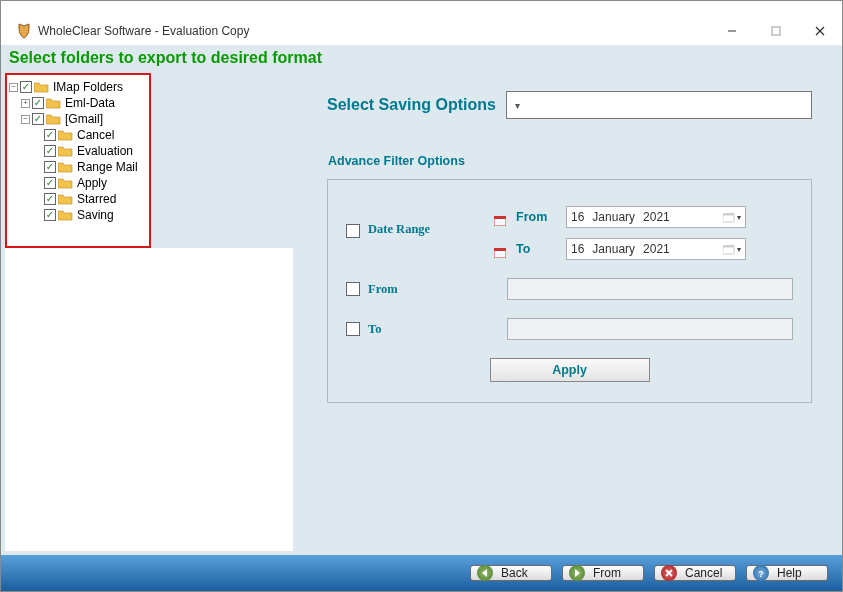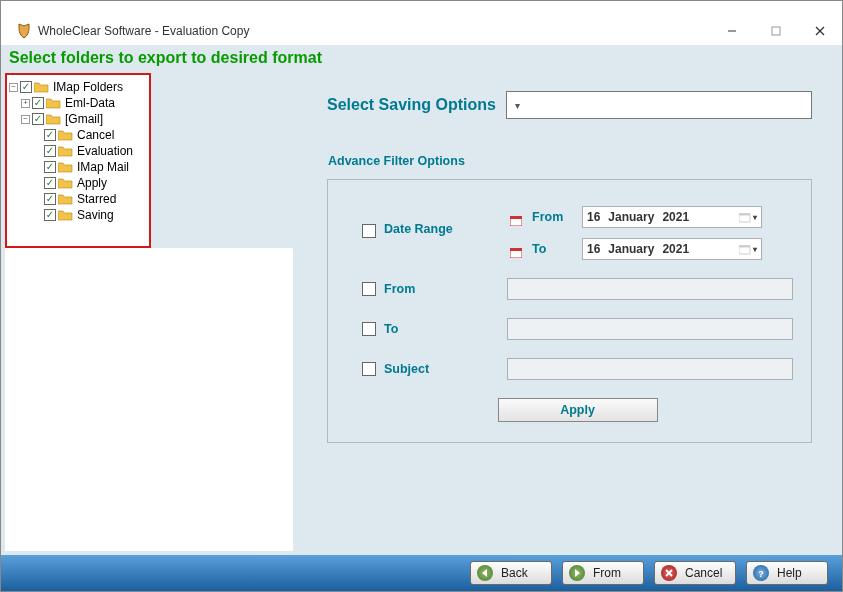--- a/index.html
+++ b/index.html
@@ -26,39 +26,39 @@
   .chk::after { content:"✓"; font-size:10px; color:#1a7f37; line-height:10px;}
   .fld { width:15px; height:12px; display:inline-block; }
   .fld svg { display:block; }
   .lbl { padding: 0 2px; }
   .lbl.selected { background:#0078d7; color:#fff; }
   .right-panel { flex:1; padding: 18px 30px 8px 30px; position: relative; }
   .saving-row { display:flex; align-items:center; gap:10px; margin-bottom: 60px; }
   .label-teal { font-weight: bold; color:#007a90; font-size:16px; }
   .select-output { flex:1; height:28px; background:#fff; border:1px solid #777; padding:0 8px; display:flex; align-items:center; justify-content:space-between; font-size:14px; cursor:pointer;}
   .select-output .arrow { font-size:10px; color:#555; }
-  .adv-group { border:1px solid #b0b9bf; padding: 26px 18px 20px 34px; position: relative; }
+  .adv-group { border:1px solid #b0b9bf; padding: 26px 18px 20px 18px; position: relative; }
   .adv-legend { position:absolute; top:-26px; left:0; font-weight:bold; color:#007a90; font-size:12.5px; padding:0; }
   .filter-row { display:flex; align-items:center; margin-bottom: 18px; }
   .filter-row.sub { justify-content: flex-start; }
   .chkbox { width:14px; height:14px; border:1px solid #666; background:#fff; margin-right:8px; cursor:pointer; flex-shrink:0;}
-  .row-label { font-weight:bold; color:#007a90; font-size:12.5px; width: 86px;}
+  .row-label { font-weight:bold; color:#007a90; font-size:12.5px; width: 86px; font-family: Liberation Serif, serif;}
   .date-sub { display:flex; flex-direction:column; gap:10px; margin-left: 40px;}
   .date-line { display:flex; align-items:center; gap:10px; }
   .cal-icon { width:12px; height:10px; display:inline-block; }
   .date-lbl { font-weight:bold; color:#007a90; font-size:12.5px; width:40px;}
-  .date-box { width:180px; height:22px; border:1px solid #aab0b5; background:#fff; display:flex; align-items:center; padding:0 4px; font-size:12px; color:#333; cursor:pointer; gap: 8px; font-weight: bold;}
+  .date-box { width:180px; height:22px; border:1px solid #aab0b5; background:#fff; display:flex; align-items:center; padding:0 4px; font-size:12px; color:#333; cursor:pointer; gap: 8px;}
   .date-box .picker { margin-left:auto; display:flex; align-items:center; gap:2px; }
   .date-box .tiny-cal { width:12px; height:10px; opacity:.4;}
   .date-box .dd { font-size:8px; color:#444;}
   .text-input { height:22px; border:1px solid #aab0b5; background:#edf1f4; width: 286px; margin-left:auto;}
   .apply-row { text-align:center; margin-top:7px;}
   .apply-btn { width:160px; height:24px; border:1px solid #888; background:linear-gradient(#fafafa,#e3e3e3); font-weight:bold; color:#007a90; font-size:12.5px; cursor:pointer;}
   .bottombar { height:36px; background: linear-gradient(#5aa0db,#1b5e9e); display:flex; align-items:center; justify-content:flex-end; padding:0 14px; gap:10px;}
-  .navbtn { width:82px; height:24px; background:linear-gradient(#fefefe,#dcdcdc); border:1px solid #6a6a6a; border-radius:3px; display:flex; align-items:center; justify-content:flex-start; padding:0 6px; gap:8px; font-size:12px; color:#222; cursor:pointer;}
+  .navbtn { width:82px; height:16px; background:linear-gradient(#fefefe,#dcdcdc); border:1px solid #6a6a6a; border-radius:3px; display:flex; align-items:center; justify-content:flex-start; padding:0 6px; gap:8px; font-size:12px; color:#222; cursor:pointer;}
   .navbtn .ic { width:16px; height:16px; border-radius:50%; display:flex; align-items:center; justify-content:center; background:#ccc;}
   .ic.back { background:radial-gradient(#8fb969,#4c7b2a);}
   .ic.next { background:radial-gradient(#8fb969,#4c7b2a);}
   .ic.cancel { background:radial-gradient(#e26b6b,#a01515);}
   .ic.help { background:radial-gradient(#7bb0e0,#1a5f9e);}
   .ic svg { display:block; }
 </style>
 </head>
 <body>
 
@@ -161,21 +161,21 @@
                       </li>
                       <li>
                         <span class="node">
                           <span class="expander blank"></span>
                           <span class="chk"></span>
                           <span class="fld">
                             <svg width="15" height="12">
                               <path d="M0 2h5l1.5 2H14v7H0z" fill="#f2c24b" stroke="#b98818" stroke-width=".6"></path>
                             </svg>
                           </span>
-                          <span class="lbl">IMap Mail</span>
+                          <span class="lbl">Range Mail</span>
                         </span>
                       </li>
                       <li>
                         <span class="node">
                           <span class="expander blank"></span>
                           <span class="chk"></span>
                           <span class="fld">
                             <svg width="15" height="12">
                               <path d="M0 2h5l1.5 2H14v7H0z" fill="#f2c24b" stroke="#b98818" stroke-width=".6"></path>
                             </svg>
@@ -276,25 +276,20 @@
         <div class="filter-row sub">
           <span class="chkbox"></span>
           <span class="row-label">From</span>
           <div class="text-input"></div>
         </div>
         <div class="filter-row sub">
           <span class="chkbox"></span>
           <span class="row-label">To</span>
           <div class="text-input"></div>
         </div>
-        <div class="filter-row sub">
-          <span class="chkbox"></span>
-          <span class="row-label">Subject</span>
-          <div class="text-input"></div>
-        </div>
 
         <div class="apply-row">
           <button class="apply-btn">Apply</button>
         </div>
       </div>
     </div>
   </div>
 
   <div class="bottombar">
     <div class="navbtn">

